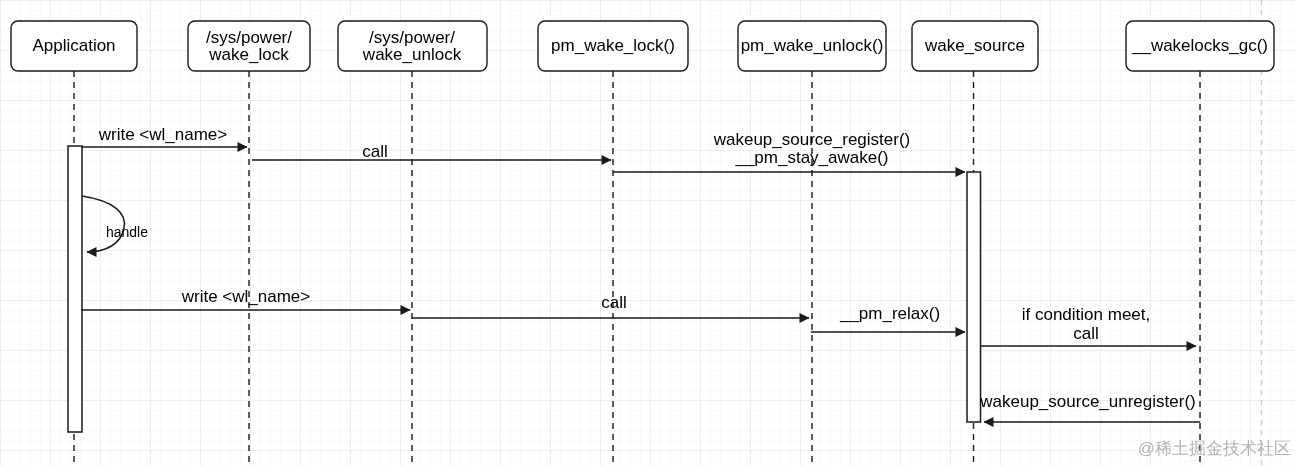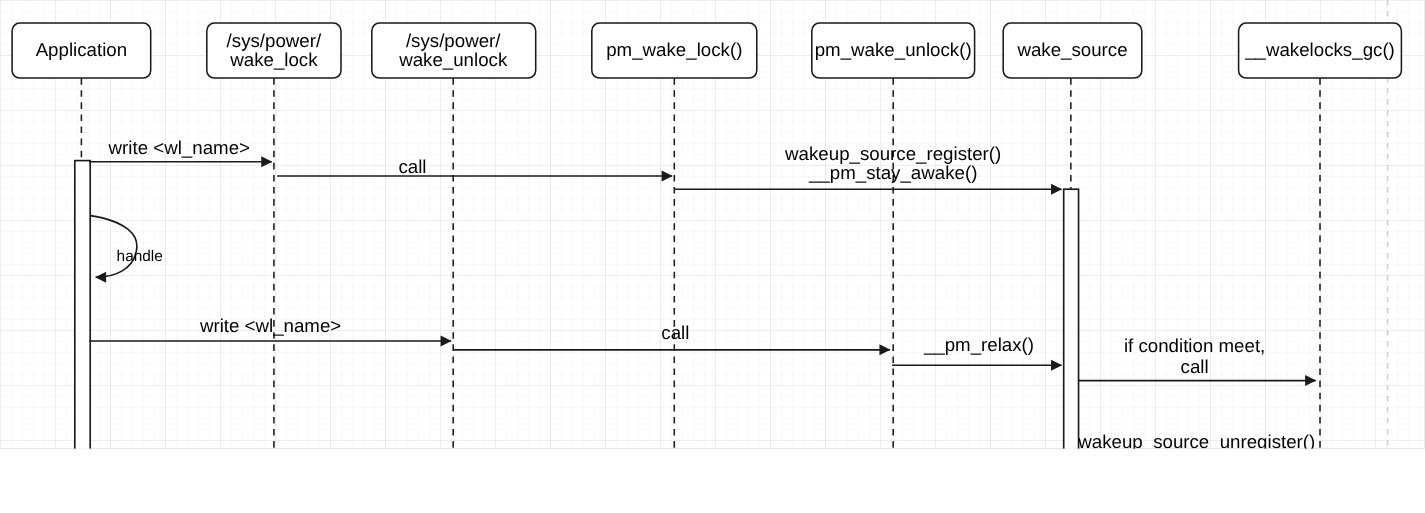--- a/index.html
+++ b/index.html
@@ -1,16 +1,16 @@
 <!DOCTYPE html>
 <html><head>
 <meta charset="utf-8">
 <style>
   html,body{margin:0;padding:0;background:#ffffff;}
-  .canvas-wrap{width:1295px;height:408px;position:relative;overflow:hidden;background:#a3a3a3;}
+  .canvas-wrap{width:1295px;height:466px;position:relative;overflow:hidden;background:#eab308;}
   svg{display:block;font-family:"Liberation Sans","DejaVu Sans",sans-serif;}
   .pbox{fill:#ffffff;stroke:#1a1a1a;stroke-width:1.4;}
   .ptext{fill:#000000;font-size:17px;text-anchor:middle;}
   .lifeline{stroke:#1a1a1a;stroke-width:1.4;stroke-dasharray:6 5;fill:none;}
   .pageline{stroke:#cccccc;stroke-width:1.2;stroke-dasharray:5 5;fill:none;}
   .activation{fill:#ffffff;stroke:#1a1a1a;stroke-width:1.5;}
   .msg{stroke:#1a1a1a;stroke-width:1.5;fill:none;}
   .mlabel{fill:#000000;font-size:17px;text-anchor:middle;}
   .mlabel-sm{fill:#000000;font-size:14px;text-anchor:middle;}
   .watermark{fill:#b3b3b3;font-size:17px;text-anchor:end;}

